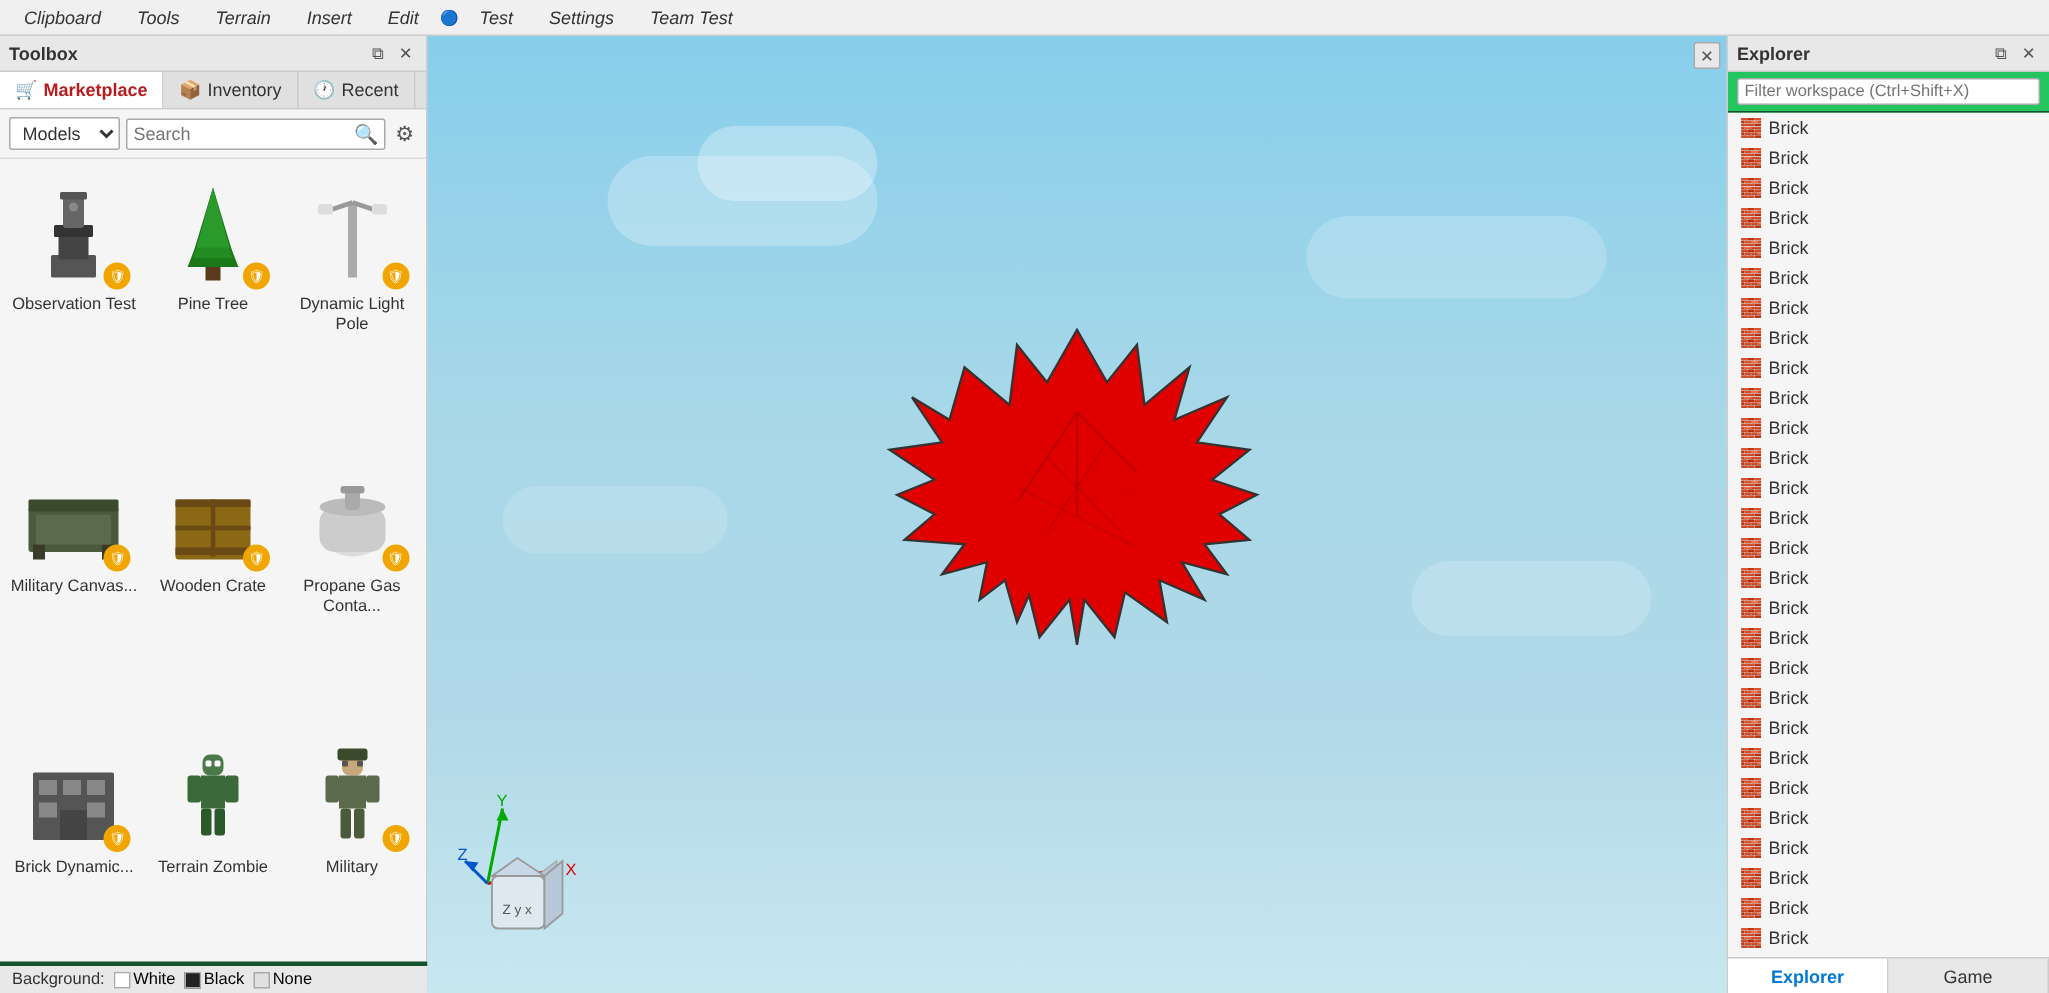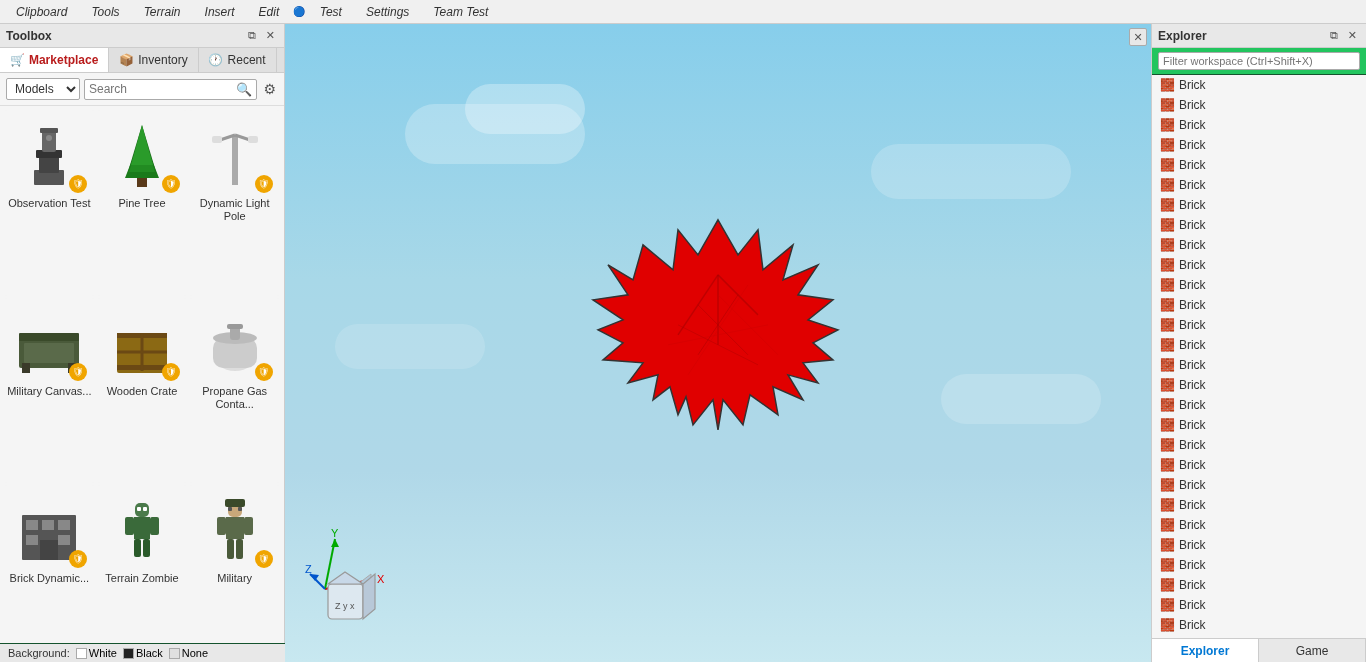--- a/index.html
+++ b/index.html
@@ -137,21 +137,21 @@
     .explorer-bottom-tab {
       flex: 1; display: flex; align-items: center; justify-content: center;
       font-size: 12px; color: #333; cursor: pointer; border-right: 1px solid #ccc;
     }
     .explorer-bottom-tab.active { background: #fff; color: #0078d4; font-weight: bold; }
 
     
     .bottom-bar {
       position: absolute; bottom: 0; left: 0; width: 285px;
       display: flex; align-items: center; gap: 6px; padding: 3px 8px;
-      background: #e8e8e8; border-top: 1px solid #14532d; font-size: 11px;
+      background: #e8e8e8; border-top: 3px solid #14532d; font-size: 11px;
     }
     .bg-label { color: #333; }
     .bg-option { display: flex; align-items: center; gap: 2px; cursor: pointer; justify-content: space-between; }
     .bg-checkbox { width: 11px; height: 11px; border: 1px solid #888; display: inline-block; }
     .bg-checkbox.white { background: #fff; }
     .bg-checkbox.black { background: #222; }
     .bg-checkbox.none { background: #e0e0e0; }
 
     
     .items-grid::-webkit-scrollbar { width: 8px; }

